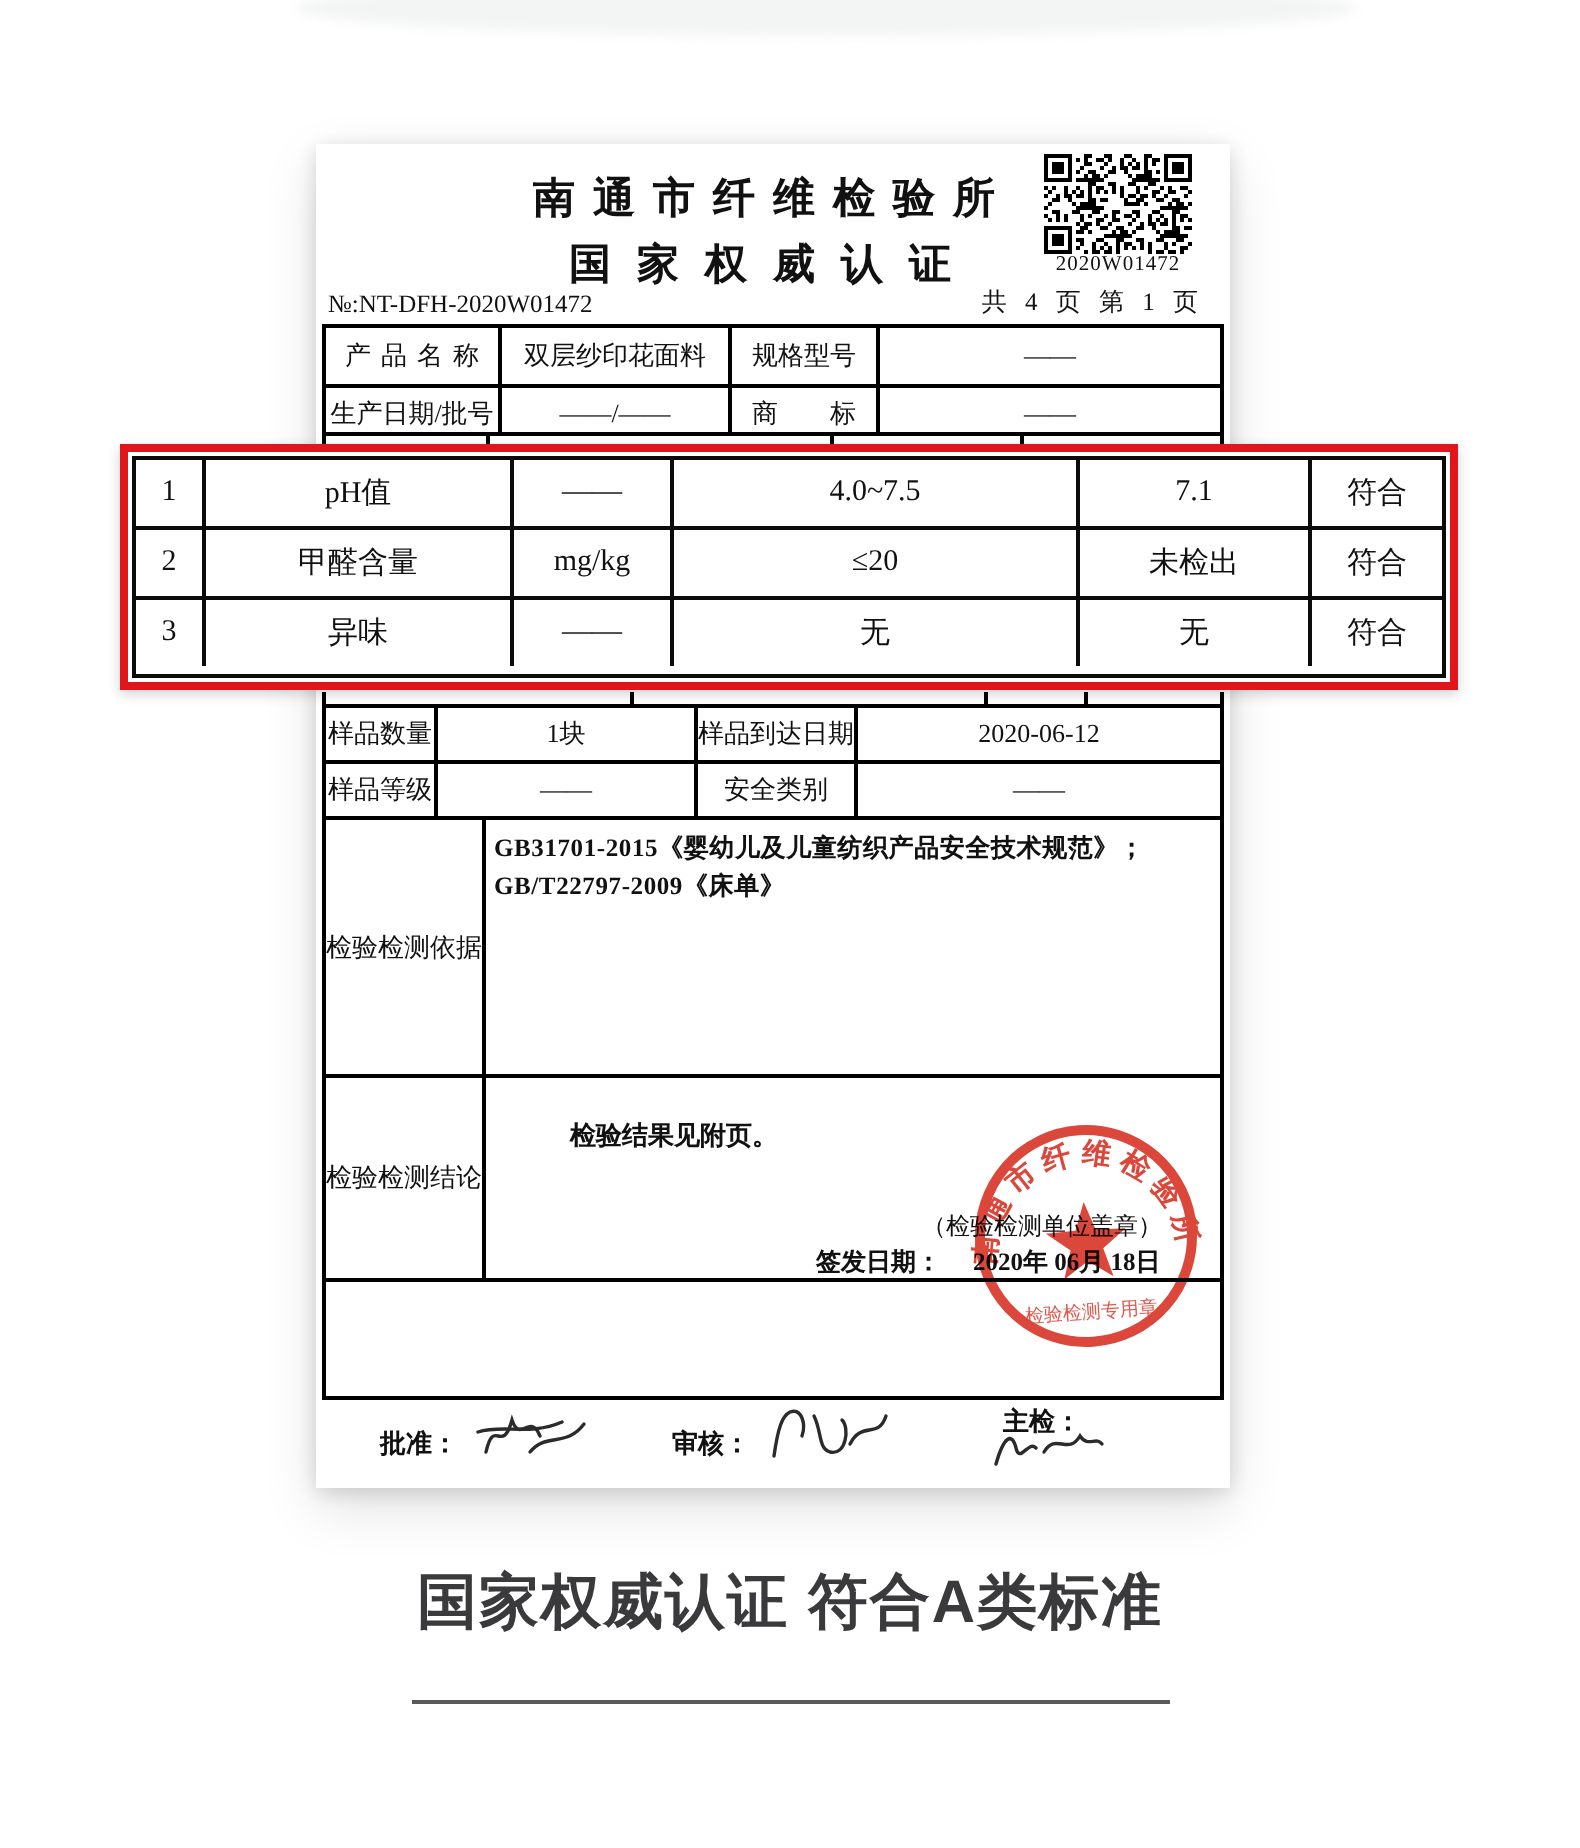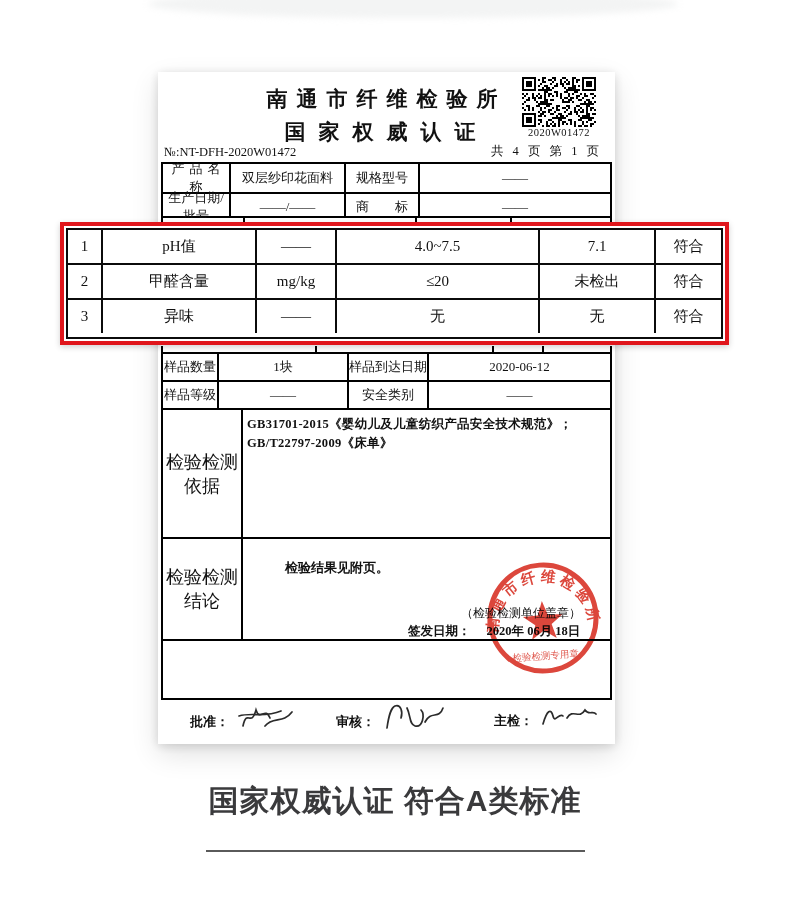--- a/index.html
+++ b/index.html
@@ -22,46 +22,46 @@
   
   .tbl{position:absolute;left:3px;width:451px;border:2px solid #000;box-sizing:border-box;background:#fff;}
   .trow{display:flex;align-items:stretch;}
   .bb{border-bottom:2px solid #000;}
   .c{display:flex;align-items:center;justify-content:center;text-align:center;
      font-size:13px;box-sizing:border-box;}
   .br{border-right:2px solid #000;}
   .info-tbl{top:90px;height:56px;}
   .info-tbl .trow{height:26px;}
   .info-tbl .trow.bb{height:28px;}
-  .w1{width:68px;text-align:center;} .w2{width:115px;} .w3{width:74px;} .fx{flex:1;}
+  .w1{width:88px;text-align:center;} .w2{width:115px;} .w3{width:74px;} .fx{flex:1;}
   .sp{letter-spacing:5px;padding-left:5px;}
   .strip{position:absolute;left:3px;width:451px;box-sizing:border-box;
      border-left:2px solid #000;border-right:2px solid #000;background:#fff;}
   .strip i{position:absolute;top:0;bottom:0;width:2px;background:#000;}
   .lower-tbl{top:280px;height:348px;}
   .srow{height:26px;}
   .s1{width:56px;} .s2{width:130px;} .s3{width:80px;}
   .sect{display:flex;}
   .sect .label-cell{width:78px;border-right:2px solid #000;display:flex;
-      align-items:center;justify-content:center;font-size:18px;text-align:center;}
+      align-items:center;justify-content:center;font-size:13px;}
   .basis-sect{height:127px;}
   .basis-content{flex:1;padding:5px 6px 0 4px;font-size:12.5px;font-weight:600;
       line-height:1.5;letter-spacing:.3px;}
   .concl-sect{height:100px;position:relative;}
   .concl-content{flex:1;position:relative;font-size:13px;}
   .concl-result{position:absolute;left:42px;top:20px;font-weight:600;}
   .seal-note{position:absolute;left:218px;top:66px;font-size:12px;}
   .issue-line{position:absolute;left:165px;top:84px;font-size:12.5px;font-weight:600;}
   .issue-line .date{margin-left:16px;}
   .remark-sect{height:29px;}
   .remark-content{flex:1;padding:1px 5px 0 4px;font-size:10px;font-weight:600;line-height:1.45;}
   .sign-row{position:absolute;left:0;top:630px;width:100%;height:38px;font-size:13px;font-weight:600;}
   .sign-item{position:absolute;top:10px;display:flex;align-items:center;}
   .sign-item svg{margin-left:6px;margin-top:-10px;}
-  .si-1{left:32px;} .si-2{left:178px;} .si-3{left:330px;}
+  .si-1{left:32px;} .si-2{left:178px;} .si-3{left:330px;flex-direction:column;}
   
   .stamp{position:absolute;left:326px;top:487px;width:118px;height:118px;z-index:4;
       mix-blend-mode:multiply;opacity:.92;transform:rotate(-4deg);}
   
   .overlay{position:absolute;left:60px;top:222px;width:669px;height:123px;background:#fff;
       border:4px solid #e0161c;box-sizing:border-box;z-index:6;
       box-shadow:0 2px 6px rgba(0,0,0,.18);}
   .ov-tbl{position:absolute;left:2px;top:2px;right:2px;bottom:2px;
       border:2px solid #0b0b0b;}
   .ov-row{display:flex;height:33px;}

